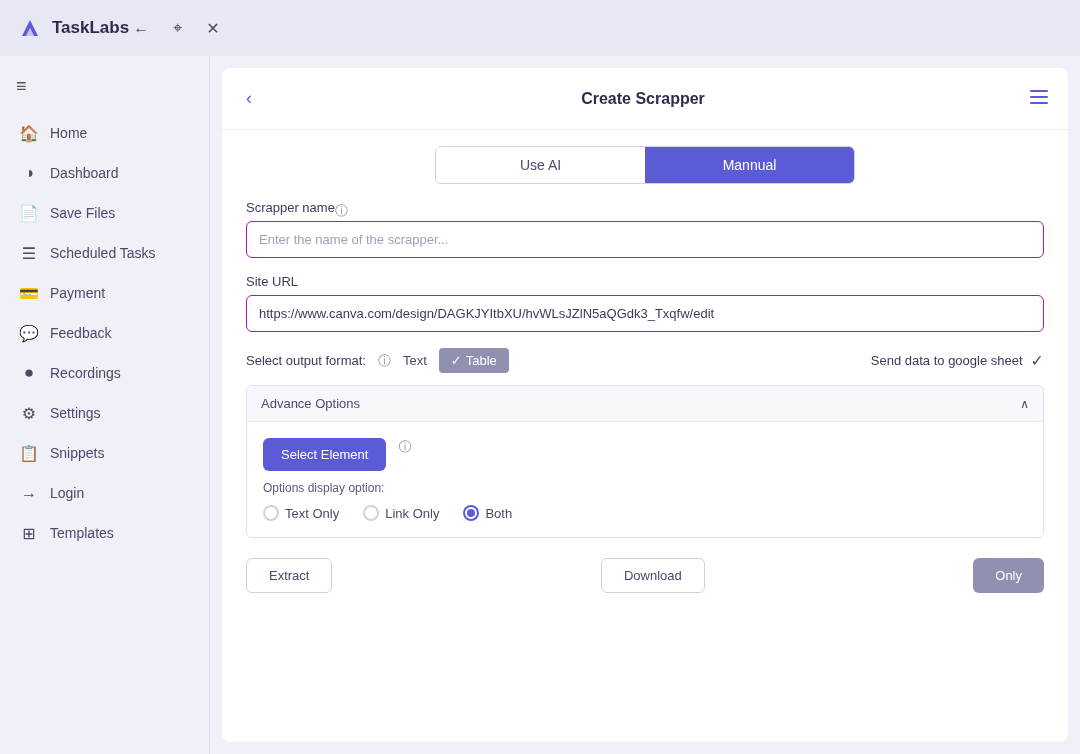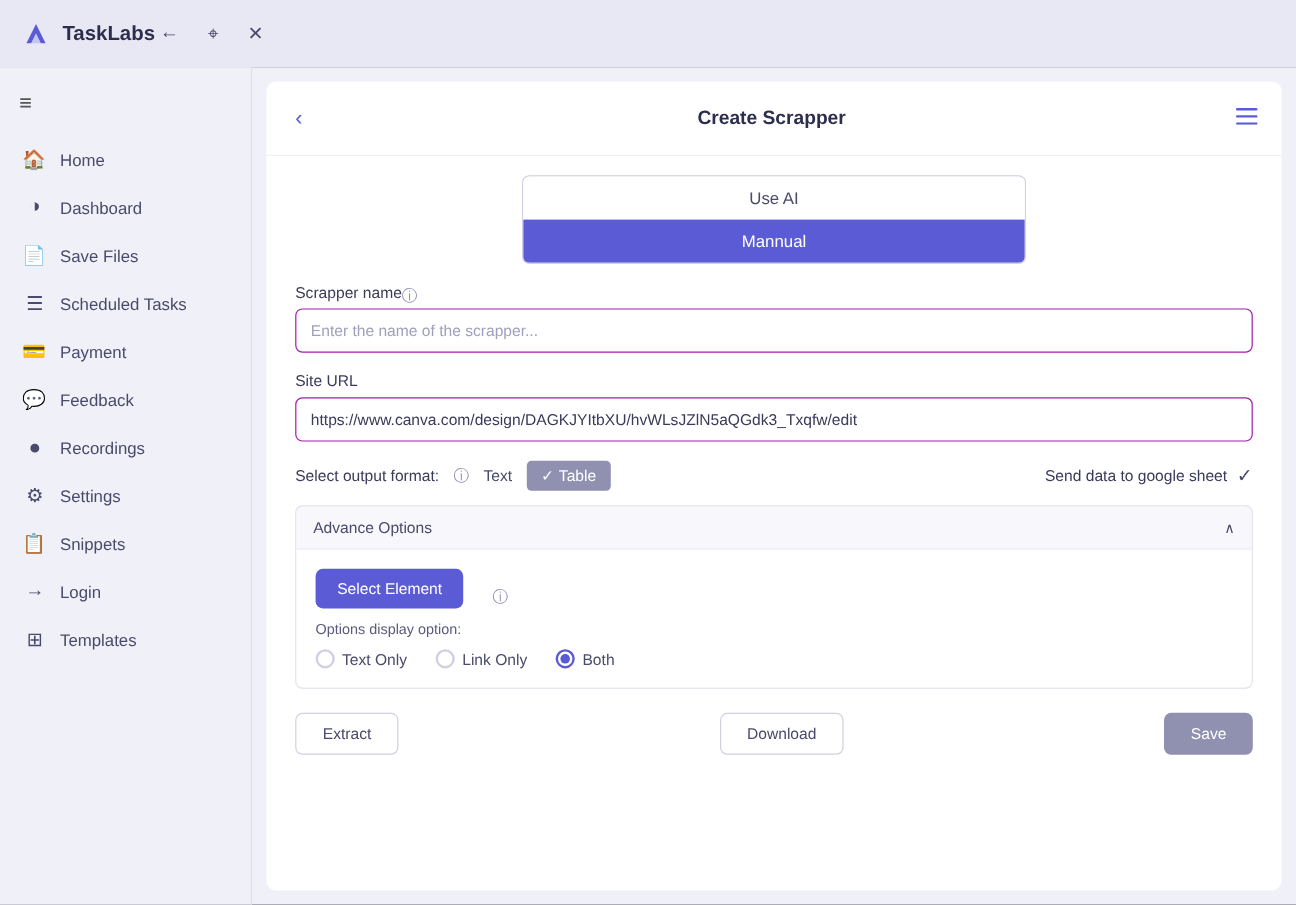--- a/index.html
+++ b/index.html
@@ -134,21 +134,20 @@
       font-size: 18px;
     }
     
     .tab-switcher {
       display: flex;
       margin: 16px auto;
       border: 1px solid #d0d0e0;
       border-radius: 6px;
       overflow: hidden;
       width: 420px;
-      flex-direction: column;
     }
     .tab-btn {
       flex: 1;
       padding: 10px 20px;
       border: none;
       cursor: pointer;
       font-size: 14px;
       font-weight: 500;
       transition: background 0.15s;
     }
@@ -265,22 +264,22 @@
       font-size: 13px;
       color: #4a4a6a;
     }
     .advance-body {
       padding: 16px;
       background: #fff;
       border-top: 1px solid #e8e8f0;
     }
     .select-element-row {
       display: flex;
-      align-items: flex-end;
-      gap: 24px;
+      align-items: flex-start;
+      gap: 12px;
       margin-bottom: 10px;
     }
     .select-element-btn {
       background: #5b5bd6;
       color: #fff;
       border: none;
       border-radius: 6px;
       padding: 9px 18px;
       font-size: 13px;
       font-weight: 500;
@@ -507,18 +506,18 @@
                 <div class="radio-circle selected"></div>
                 <span>Both</span>
               </label>
             </div>
           </div>
         </div>
 
         <div class="action-buttons">
           <button class="btn-extract">Extract</button>
           <button class="btn-download">Download</button>
-          <button class="btn-save">Save</button>
+          <button class="btn-save">Only</button>
         </div>
       </div>
     </div>
   </div>
 </div>
 
 </body></html>

